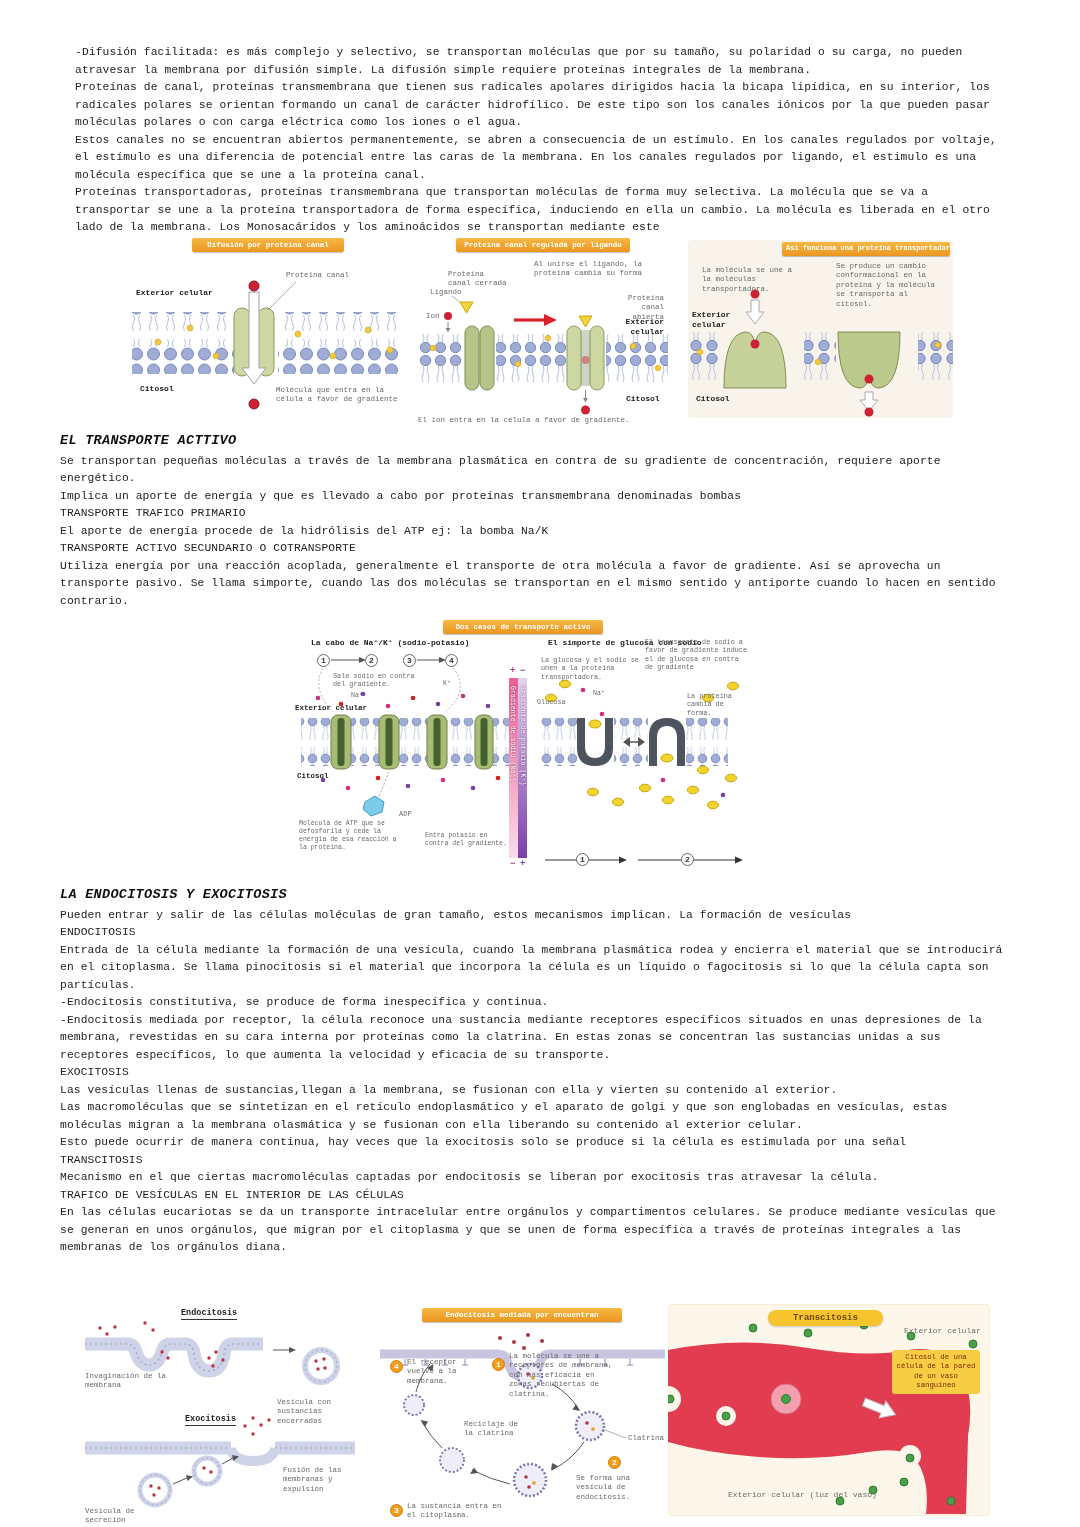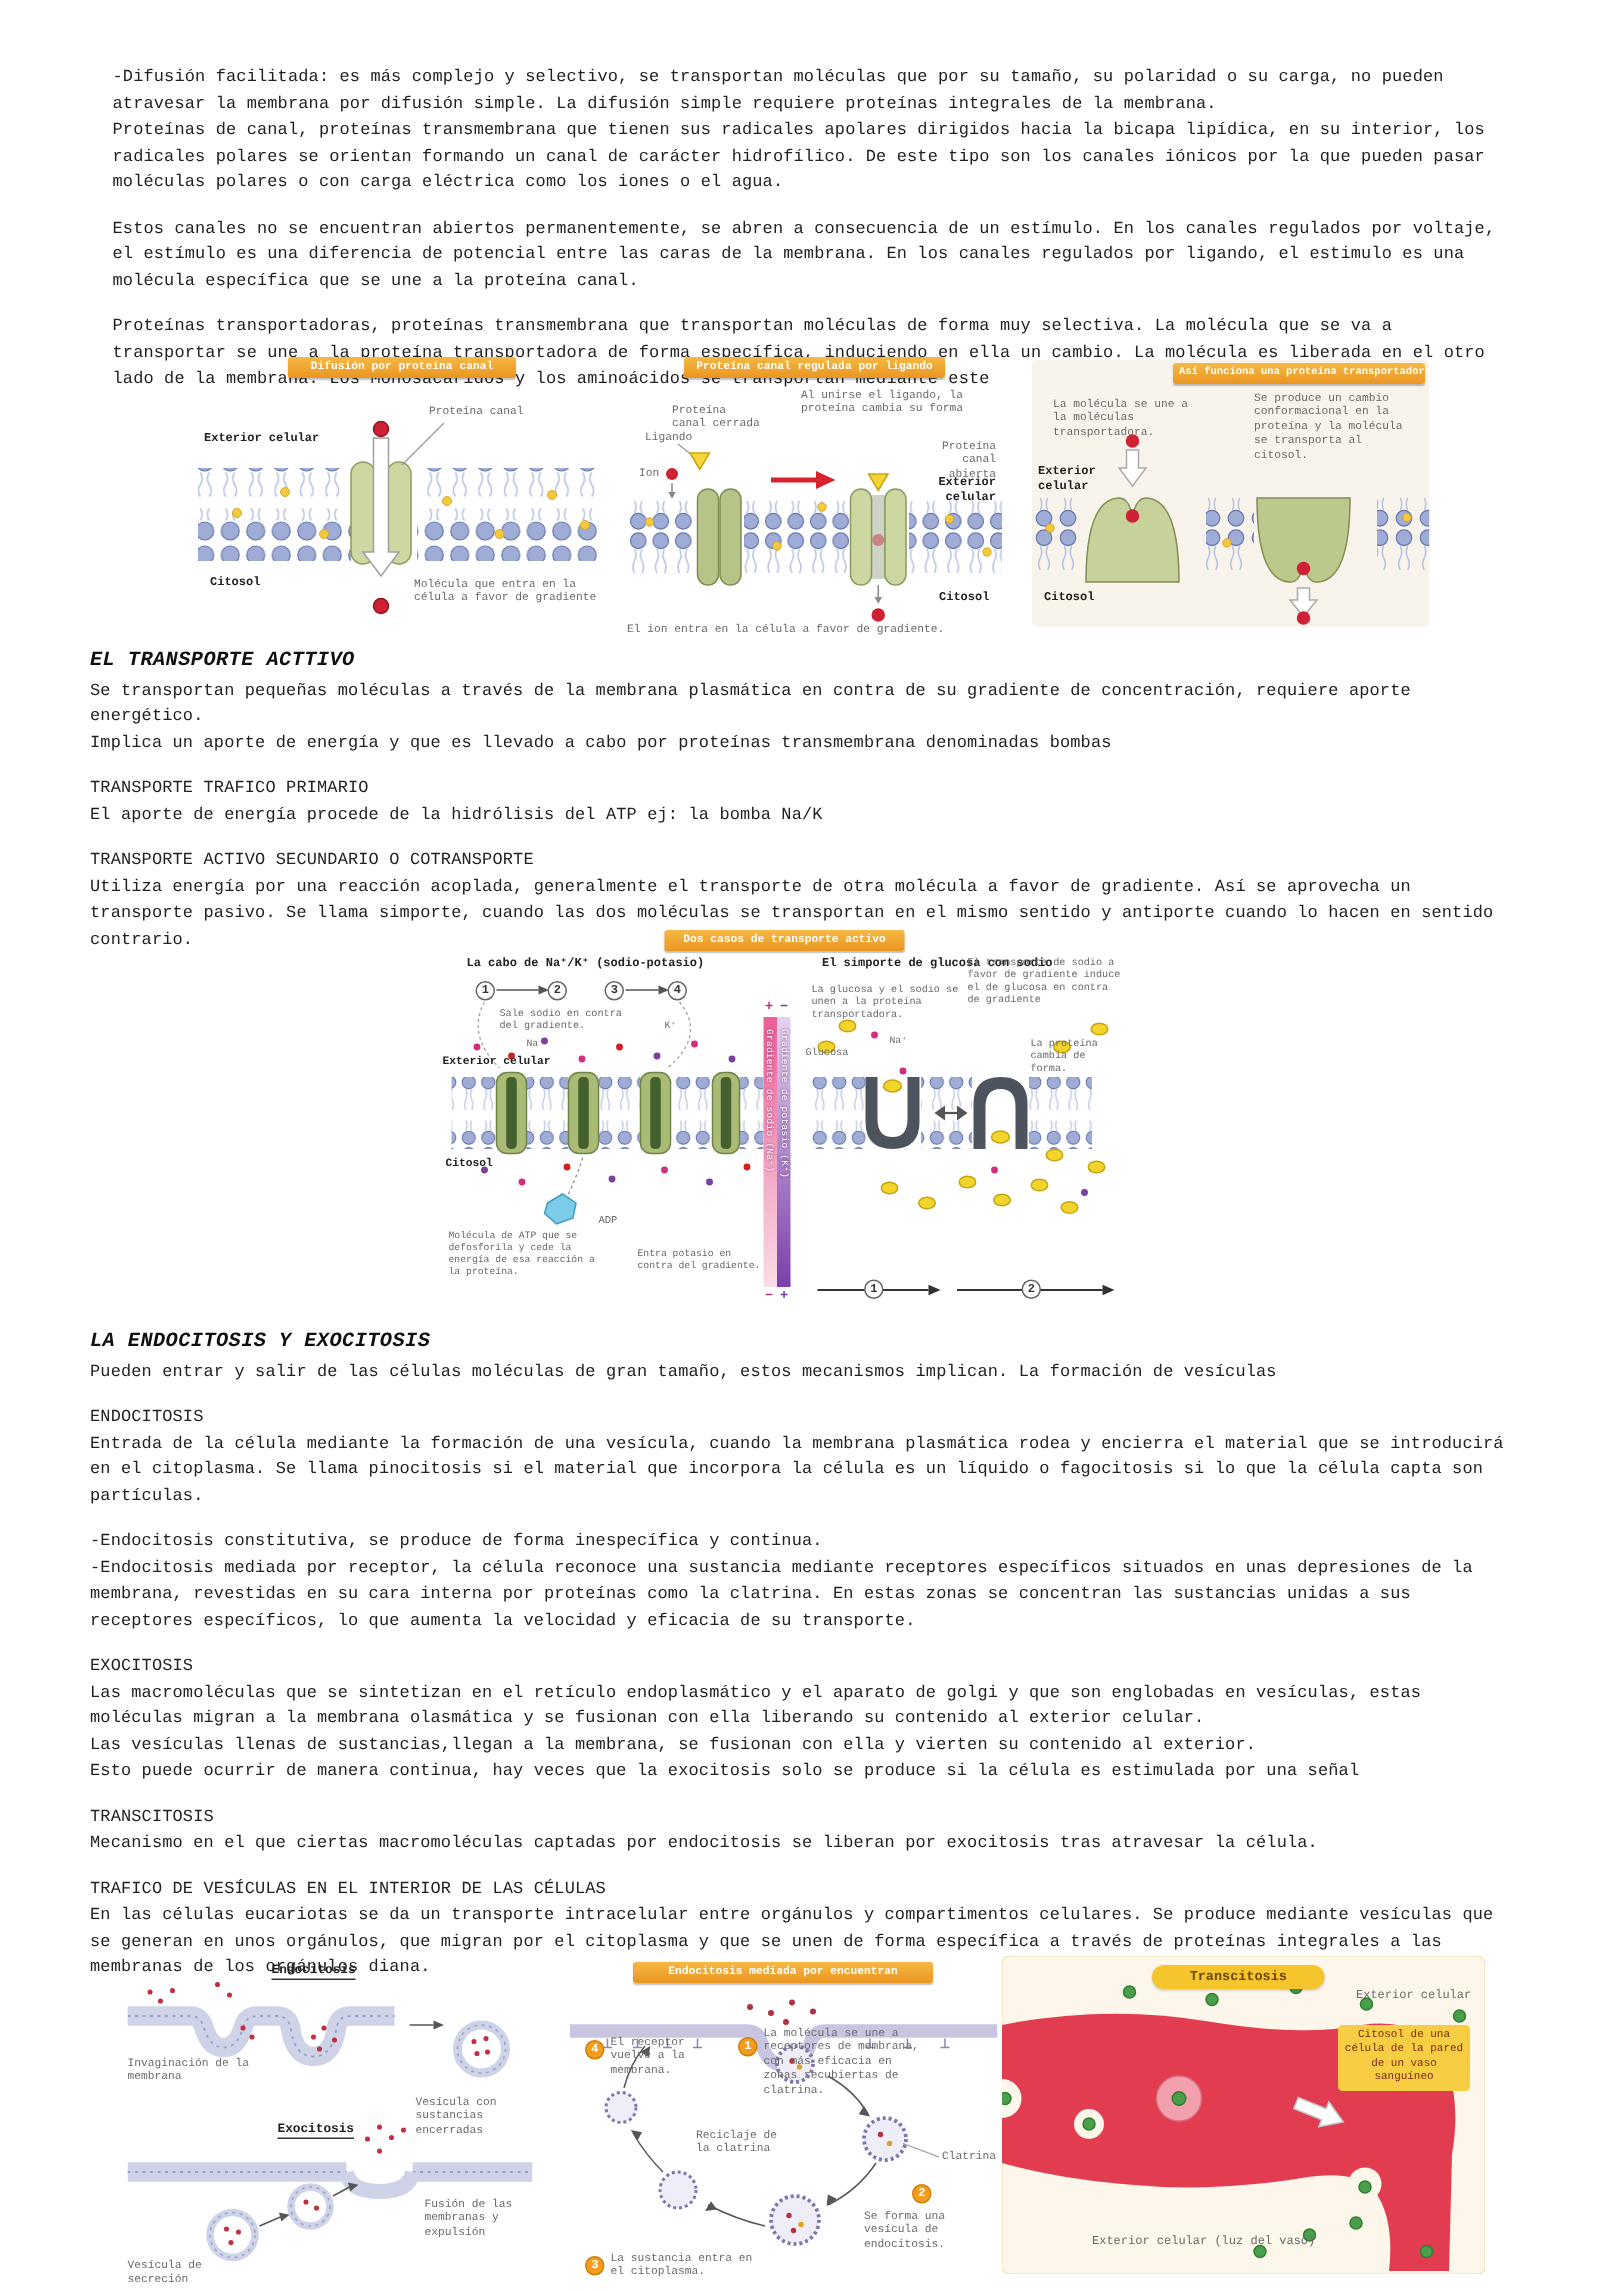--- a/index.html
+++ b/index.html
@@ -1,20 +1,20 @@
 <!DOCTYPE html>
 <html><head>
 <meta charset="utf-8">
 <style>
   *{box-sizing:border-box}
   body{margin:0;background:#ddd}
   .page{position:relative;width:1080px;height:1527px;margin:0 auto;background:#fff;font-family:Liberation Mono, monospace;overflow:hidden}
   .n{position:absolute;font-size:11.3px;line-height:17.5px;color:#222;letter-spacing:.1px}
   .n p{margin:0}
-  .n p.sp{margin-top:13px}
+  .n p.sp{}
   .h1{font-size:13.5px;font-weight:bold;font-style:italic;letter-spacing:.3px;color:#101010;margin:0 0 3px 0}
   .panel{position:absolute}
   .panel>svg{position:absolute;left:0;top:0}
   .lbl{position:absolute;font-size:7.5px;line-height:1.25;color:#6a6a6a}
   .b{font-weight:bold;color:#222;font-size:8px}
   .c{text-align:left}
   .banner{position:absolute;background:linear-gradient(180deg,#f6b844,#ea9621);color:#fff;font-weight:bold;font-size:7.5px;line-height:1.1;text-align:center;padding:3px 4px;border-radius:2px;box-shadow:0 1px 1px rgba(0,0,0,.25);white-space:nowrap}
   .numc{position:absolute;width:13px;height:13px;border:1px solid #666;border-radius:50%;background:#fff;font-size:8px;font-weight:bold;color:#333;text-align:center;line-height:12px}
   .numc.o{background:#f49d1d;border-color:#cf7d07;color:#fff}
   .vlab{position:absolute;writing-mode:vertical-rl;font-size:6.3px;color:#fff;letter-spacing:.2px;text-shadow:0 0 2px rgba(90,20,70,.9)}
@@ -295,22 +295,22 @@
   </div>
 
   <section class="n" style="left:60px;top:886px;width:950px">
     <h2 class="h1">LA ENDOCITOSIS Y EXOCITOSIS</h2>
     <p>Pueden entrar y salir de las células moléculas de gran tamaño, estos mecanismos implican. La formación de vesículas</p>
     <p class="sp">ENDOCITOSIS</p>
     <p>Entrada de la célula mediante la formación de una vesícula, cuando la membrana plasmática rodea y encierra el material que se introducirá en el citoplasma. Se llama pinocitosis si el material que incorpora la célula es un líquido o fagocitosis si lo que la célula capta son partículas.</p>
     <p class="sp">-Endocitosis constitutiva, se produce de forma inespecífica y continua.</p>
     <p>-Endocitosis mediada por receptor, la célula reconoce una sustancia mediante receptores específicos situados en unas depresiones de la membrana, revestidas en su cara interna por proteínas como la clatrina. En estas zonas se concentran las sustancias unidas a sus receptores específicos, lo que aumenta la velocidad y eficacia de su transporte.</p>
     <p class="sp">EXOCITOSIS</p>
+    <p>Las vesículas llenas de sustancias,llegan a la membrana, se fusionan con ella y vierten su contenido al exterior.</p>
     <p>Las macromoléculas que se sintetizan en el retículo endoplasmático y el aparato de golgi y que son englobadas en vesículas, estas moléculas migran a la membrana olasmática y se fusionan con ella liberando su contenido al exterior celular.</p>
-    <p>Las vesículas llenas de sustancias,llegan a la membrana, se fusionan con ella y vierten su contenido al exterior.</p>
     <p>Esto puede ocurrir de manera continua, hay veces que la exocitosis solo se produce si la célula es estimulada por una señal</p>
     <p class="sp">TRANSCITOSIS</p>
     <p>Mecanismo en el que ciertas macromoléculas captadas por endocitosis se liberan por exocitosis tras atravesar la célula.</p>
     <p class="sp">TRAFICO DE VESÍCULAS EN EL INTERIOR DE LAS CÉLULAS</p>
     <p>En las células eucariotas se da un transporte intracelular entre orgánulos y compartimentos celulares. Se produce mediante vesículas que se generan en unos orgánulos, que migran por el citoplasma y que se unen de forma específica a través de proteínas integrales a las membranas de los orgánulos diana.</p>
   </section>
 
   <div class="panel" style="left:85px;top:1308px;width:270px;height:218px">
     <svg width="270" height="218" viewBox="0 0 270 218">
       <path d="M0 36 H42 q7 0 9 8 q4 13 13 13 q9 0 13 -13 q2 -8 9 -8 H100 q8 0 9 10 q3 17 15 17 q12 0 15 -17 q1 -10 9 -10 H178" fill="none" stroke="#cfd3e8" stroke-width="13"></path>

